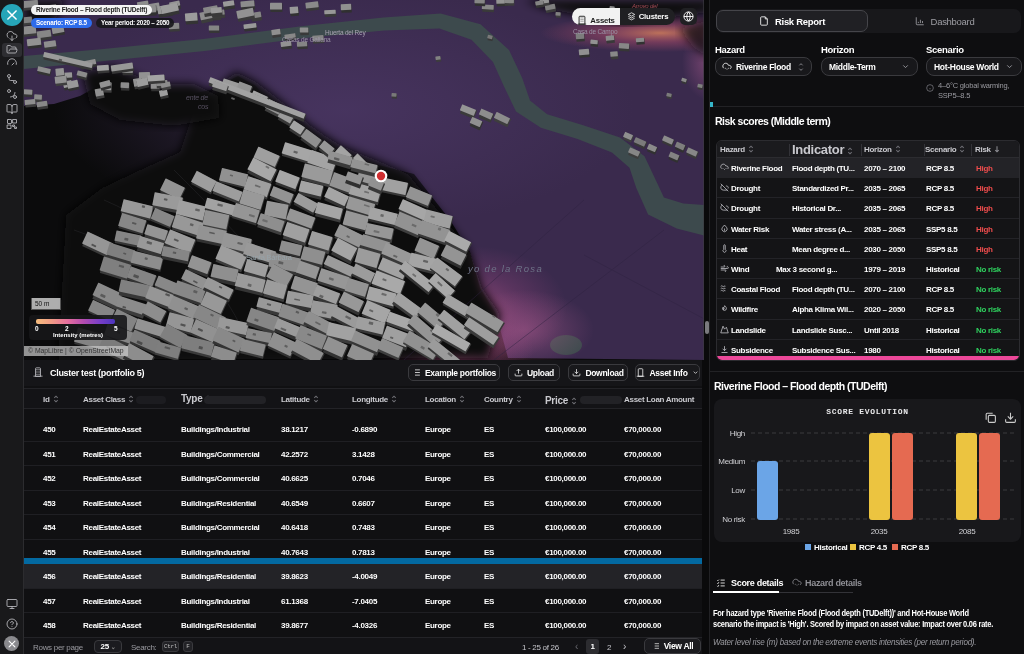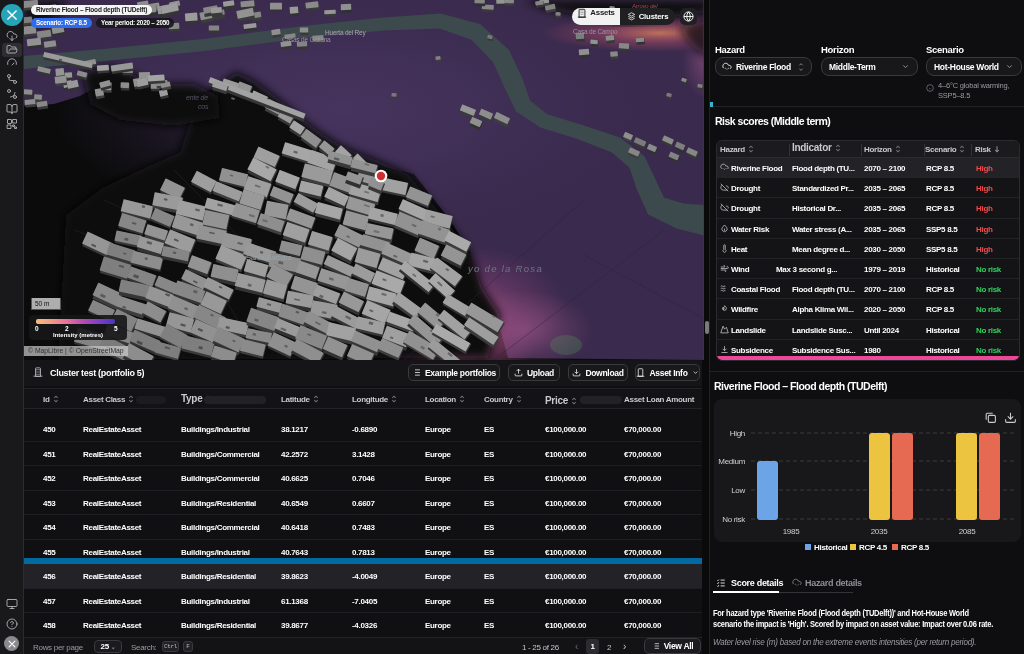--- a/index.html
+++ b/index.html
@@ -737,21 +737,21 @@
 <text x="174" y="109" fill="#585162" font-size="7" font-style="italic">cos</text>
 <text x="608" y="8" fill="#a34b55" font-size="6" font-style="italic">Arroyo del</text>
 <text x="602" y="15" fill="#a34b55" font-size="6" font-style="italic">Puerco Herradero</text>
 </g>
 <circle cx="357" cy="176" r="6.3" fill="#fff"></circle>
       <circle cx="357" cy="176" r="4.2" fill="#cf2e31"></circle>
 </svg>
 <div class="abs nw" style="left:7px;top:5px;height:10px;background:#f4f4f4;border-radius:5px;color:#222;font-size:6.5px;font-weight:bold;line-height:10px;padding:0 5px;letter-spacing:-0.2px">Riverine Flood – Flood depth (TUDelft)</div>
 <div class="abs nw" style="left:7px;top:18px;height:10px;background:#2e6ceb;border-radius:5px;color:#fff;font-size:6.3px;font-weight:bold;line-height:10px;padding:0 5px;letter-spacing:-0.2px">Scenario: RCP 8.5</div>
 <div class="abs nw" style="left:72px;top:18px;height:10px;background:rgba(24,24,27,0.92);border-radius:5px;color:#fff;font-size:6.3px;font-weight:bold;line-height:10px;padding:0 5px;letter-spacing:-0.2px">Year period: 2020 – 2050</div>
-<div class="abs" style="left:548px;top:8px;width:48px;height:17px;background:#f2f2f2;border-radius:9px 0 0 9px;color:#1b1b1b;font-size:7.8px;font-weight:bold;display:flex;align-items:flex-start;justify-content:center;gap:3px;letter-spacing:-0.2px">
+<div class="abs" style="left:548px;top:8px;width:48px;height:17px;background:#f2f2f2;border-radius:9px 0 0 9px;color:#1b1b1b;font-size:7.8px;font-weight:bold;display:flex;align-items:flex-end;justify-content:center;gap:3px;letter-spacing:-0.2px">
  <svg width="10" height="10" viewBox="0 0 24 24" style="stroke:#1b1b1b;fill:none;stroke-width:2.2">
         <path d="M5 22V5a2 2 0 0 1 2-2h10a2 2 0 0 1 2 2v17Z"></path>
         <path d="M2 22h20"></path>
         <path d="M9 7h1.5M13.5 7h1.5M9 11h1.5M13.5 11h1.5M9 15h1.5M13.5 15h1.5"></path>
       </svg>Assets</div>
 <div class="abs" style="left:596px;top:8px;width:55px;height:17px;background:#202023;border-radius:0 9px 9px 0;color:#fff;font-size:7.8px;font-weight:bold;display:flex;align-items:center;justify-content:center;gap:3px;letter-spacing:-0.2px">
  <svg width="9" height="9" viewBox="0 0 24 24" style="stroke:#fff;fill:none;stroke-width:2">
         <path d="m12 2 8.5 4.5L12 11 3.5 6.5Z"></path>
         <path d="m3.5 11.5 8.5 4.5 8.5-4.5"></path>
         <path d="m3.5 16.5 8.5 4.5 8.5-4.5"></path>
@@ -948,20 +948,30 @@
       <div class="abs nw" style="left:551px;top:3px;color:#6a6a70;font-size:10px">‹</div>
       <div class="abs nw" style="left:562px;top:1px;width:13px;height:15px;background:#2c2c30;border-radius:3px;color:#fff;font-weight:bold;text-align:center;line-height:15px">1</div>
       <div class="abs nw" style="left:583px;top:5px;color:#c5c5ca">2</div>
       <div class="abs nw" style="left:599px;top:3px;color:#c5c5ca;font-size:10px">›</div>
       <div class="abs nw" style="left:620px;top:0px;width:57px;height:16px;background:#1b1b1f;border:1px solid #3a3a3e;border-radius:5px;color:#fff;font-weight:bold;font-size:8.5px;display:flex;align-items:center;justify-content:center;gap:4px"><svg width="8" height="8" viewBox="0 0 24 24" style="stroke:#fff;fill:none;stroke-width:2;flex:none">
           <path d="M3 5h.01M3 12h.01M3 19h.01M8 5h13M8 12h13M8 19h13"></path>
         </svg>View All</div>
     </div>
   </div>
 <div class="abs" style="left:709px;top:0;width:315px;height:654px;background:#0e0e10;border-left:1px solid #222225;letter-spacing:-0.3px">
+    <div class="abs" style="left:6px;top:9px;width:305px;height:24px;background:#18181b;border-radius:7px">
+      <div class="abs nw" style="left:0px;top:1px;width:152px;height:22px;background:#202024;border:1px solid #45454a;border-radius:7px;display:flex;align-items:center;justify-content:center;gap:6px;font-size:9.5px;font-weight:bold"><svg width="10" height="10" viewBox="0 0 24 24" style="stroke:#fff;fill:none;stroke-width:2;flex:none">
+          <path d="M15 2H6a2 2 0 0 0-2 2v16a2 2 0 0 0 2 2h12a2 2 0 0 0 2-2V7Z"></path>
+          <path d="M15 2v5h5"></path>
+        </svg>Risk Report</div>
+      <div class="abs nw" style="left:152px;top:0;width:153px;height:24px;display:flex;align-items:center;justify-content:center;gap:6px;font-size:9.5px;color:#9d9da3"><svg width="10" height="10" viewBox="0 0 24 24" style="stroke:#9d9da3;fill:none;stroke-width:2;flex:none">
+          <path d="M3 3v16a2 2 0 0 0 2 2h16"></path>
+          <path d="M8 17v-3M13 17v-8M18 17v-5"></path>
+        </svg>Dashboard</div>
+    </div>
     <div class="abs nw" style="left:5px;top:44px;font-size:9.5px;font-weight:bold">Hazard</div>
     <div class="abs nw" style="left:111px;top:44px;font-size:9.5px;font-weight:bold">Horizon</div>
     <div class="abs nw" style="left:216px;top:44px;font-size:9.5px;font-weight:bold">Scenario</div>
     <div class="abs nw" style="left:5px;top:57px;width:97px;height:19px;background:#18181b;border:1px solid #3a3a3e;border-radius:8px;display:flex;align-items:center;padding:0 6px;gap:4px;font-size:8.5px;font-weight:bold">
       <svg width="10" height="10" viewBox="0 0 24 24" style="stroke:#fff;fill:none;stroke-width:2;flex:none">
         <path d="M4 14.9A7 7 0 1 1 15.7 8h1.8a4.5 4.5 0 0 1 2.5 8.2"></path>
         <path d="M16 14v2M8 14v2M12 16v2"></path>
       </svg>
       <span style="flex:1">Riverine Flood</span>
       <svg width="8" height="10" viewBox="0 0 24 28" style="stroke:#9d9da3;fill:none;stroke-width:2.4;flex:none">
@@ -987,21 +997,21 @@
     </svg>
     <div class="abs" style="left:228px;top:81px;width:88px;font-size:7.5px;color:#9a9aa0;line-height:9.5px;letter-spacing:-0.2px">4–6°C global warming, SSP5–8.5</div>
     <div class="abs" style="left:0;top:106px;width:315px;border-top:1px solid #222225"></div>
     <div class="abs nw" style="left:5px;top:115px;font-size:10.5px;font-weight:bold;letter-spacing:-0.5px">Risk scores (Middle term)</div>
     <div class="abs" style="left:6px;top:140px;width:304px;height:221px;border:1px solid #2c2c30;border-radius:6px;overflow:hidden">
       <div class="abs" style="left:0;top:0;width:304px;height:17px;background:#1b1b1e;border-bottom:1px solid #2c2c30">
         <div class="abs nw" style="left:3px;top:4px;font-size:8px;font-weight:bold;color:#c9c9ce">Hazard<svg width="6" height="8" viewBox="0 0 10 14" style="margin-left:3px;vertical-align:-1px">
             <path d="M2 5l3-3 3 3" stroke="#6e6e74" fill="none" stroke-width="1.8"></path>
             <path d="M2 9l3 3 3-3" stroke="#6e6e74" fill="none" stroke-width="1.8"></path>
           </svg></div>
-        <div class="abs nw" style="left:75px;top:1px;font-size:10px;font-weight:bold;color:#c9c9ce">Indicator<svg width="6" height="8" viewBox="0 0 10 14" style="margin-left:3px;vertical-align:-1px">
+        <div class="abs nw" style="left:75px;top:1px;font-size:13px;font-weight:bold;color:#c9c9ce">Indicator<svg width="6" height="8" viewBox="0 0 10 14" style="margin-left:3px;vertical-align:-1px">
             <path d="M2 5l3-3 3 3" stroke="#6e6e74" fill="none" stroke-width="1.8"></path>
             <path d="M2 9l3 3 3-3" stroke="#6e6e74" fill="none" stroke-width="1.8"></path>
           </svg></div>
         <div class="abs nw" style="left:147px;top:4px;font-size:8px;font-weight:bold;color:#c9c9ce">Horizon<svg width="6" height="8" viewBox="0 0 10 14" style="margin-left:3px;vertical-align:-1px">
             <path d="M2 5l3-3 3 3" stroke="#6e6e74" fill="none" stroke-width="1.8"></path>
             <path d="M2 9l3 3 3-3" stroke="#6e6e74" fill="none" stroke-width="1.8"></path>
           </svg></div>
         <div class="abs nw" style="left:208px;top:4px;font-size:8px;font-weight:bold;color:#c9c9ce">Scenario<svg width="6" height="8" viewBox="0 0 10 14" style="margin-left:3px;vertical-align:-1px">
             <path d="M2 5l3-3 3 3" stroke="#6e6e74" fill="none" stroke-width="1.8"></path>
             <path d="M2 9l3 3 3-3" stroke="#6e6e74" fill="none" stroke-width="1.8"></path>
@@ -1103,39 +1113,40 @@
         <div class="abs nw" style="left:147px;top:6px;width:56px;overflow:hidden">2020 – 2050</div>
         <div class="abs nw" style="left:209px;top:6px;width:44px;overflow:hidden">RCP 8.5</div>
         <div class="abs nw" style="left:259px;top:6px;color:#2fd05e">No risk</div>
       </div>
       <div class="abs" style="left:0;top:178.6px;width:304px;height:20.2px;background:#141416;border-bottom:1px solid #232327;font-size:8px;font-weight:bold">
         <div class="abs" style="left:3px;top:5px"><svg width="9" height="9" viewBox="0 0 24 24" style="stroke:#d5d5da;fill:none;stroke-width:1.9">
             <path d="m8 3 4 8 5-5 5 15H2L8 3z"></path>
           </svg></div>
         <div class="abs nw" style="left:14px;top:6px;width:56px;overflow:hidden">Landslide</div>
         <div class="abs nw" style="left:75px;top:6px;width:66px;overflow:hidden">Landslide Susc...</div>
-        <div class="abs nw" style="left:147px;top:6px;width:56px;overflow:hidden">Until 2024</div>
+        <div class="abs nw" style="left:147px;top:6px;width:56px;overflow:hidden">Until 2018</div>
         <div class="abs nw" style="left:209px;top:6px;width:44px;overflow:hidden">Historical</div>
         <div class="abs nw" style="left:259px;top:6px;color:#2fd05e">No risk</div>
       </div>
       <div class="abs" style="left:0;top:198.79999999999998px;width:304px;height:20.2px;background:#141416;border-bottom:4px solid #ec4899;font-size:8px;font-weight:bold">
         <div class="abs" style="left:3px;top:5px"><svg width="9" height="9" viewBox="0 0 24 24" style="stroke:#d5d5da;fill:none;stroke-width:1.9">
             <path d="M12 3v12M7 10l5 5 5-5"></path>
             <path d="M4 20h16"></path>
           </svg></div>
         <div class="abs nw" style="left:14px;top:6px;width:56px;overflow:hidden">Subsidence</div>
         <div class="abs nw" style="left:75px;top:6px;width:66px;overflow:hidden">Subsidence Sus...</div>
         <div class="abs nw" style="left:147px;top:6px;width:56px;overflow:hidden">1980</div>
         <div class="abs nw" style="left:209px;top:6px;width:44px;overflow:hidden">Historical</div>
         <div class="abs nw" style="left:259px;top:6px;color:#2fd05e">No risk</div>
       </div>
     </div>
     <div class="abs" style="left:0;top:371px;width:315px;border-top:1px solid #222225"></div>
     <div class="abs nw" style="left:4px;top:380px;font-size:10.5px;font-weight:bold;letter-spacing:-0.5px">Riverine Flood – Flood depth (TUDelft)</div>
     <div class="abs" style="left:4px;top:399px;width:307px;height:143px;background:#18181b;border-radius:8px">
+      <div class="abs nw" style="left:0;top:8px;width:307px;text-align:center;font-family:'Liberation Mono',monospace;font-size:8px;letter-spacing:0.7px;color:#e8e8ea;font-weight:bold">SCORE EVOLUTION</div>
       <svg class="abs" style="left:270px;top:12px" width="13" height="13" viewBox="0 0 24 24">
         <rect x="8" y="8" width="13" height="13" rx="2" style="stroke:#ccc;fill:none;stroke-width:2"></rect>
         <path d="M16 4H6a2 2 0 0 0-2 2v10" style="stroke:#ccc;fill:none;stroke-width:2"></path>
       </svg>
       <svg class="abs" style="left:290px;top:12px" width="13" height="13" viewBox="0 0 24 24">
         <path d="M12 3v12M7 10l5 5 5-5" style="stroke:#ccc;fill:none;stroke-width:2"></path>
         <path d="M21 15v4a2 2 0 0 1-2 2H5a2 2 0 0 1-2-2v-4" style="stroke:#ccc;fill:none;stroke-width:2"></path>
       </svg>
       <svg class="abs" style="left:0;top:0" width="307" height="143" viewBox="0 0 307 143">
         <text x="31" y="37" font-size="8" fill="#d0d0d4" text-anchor="end" letter-spacing="-0.3">High</text>

